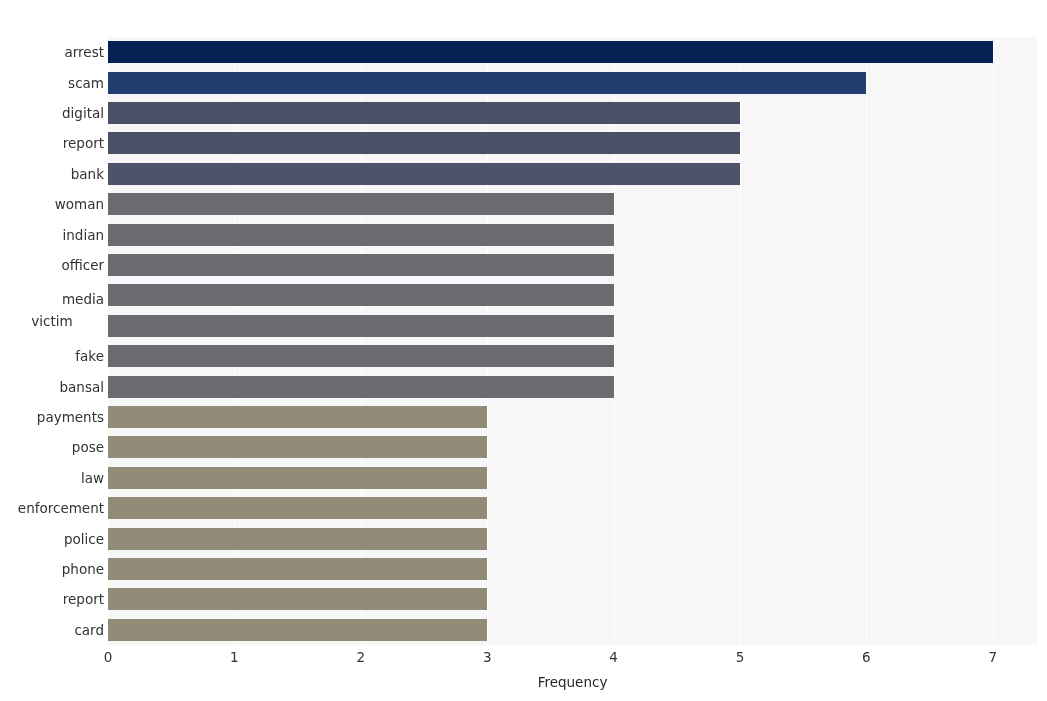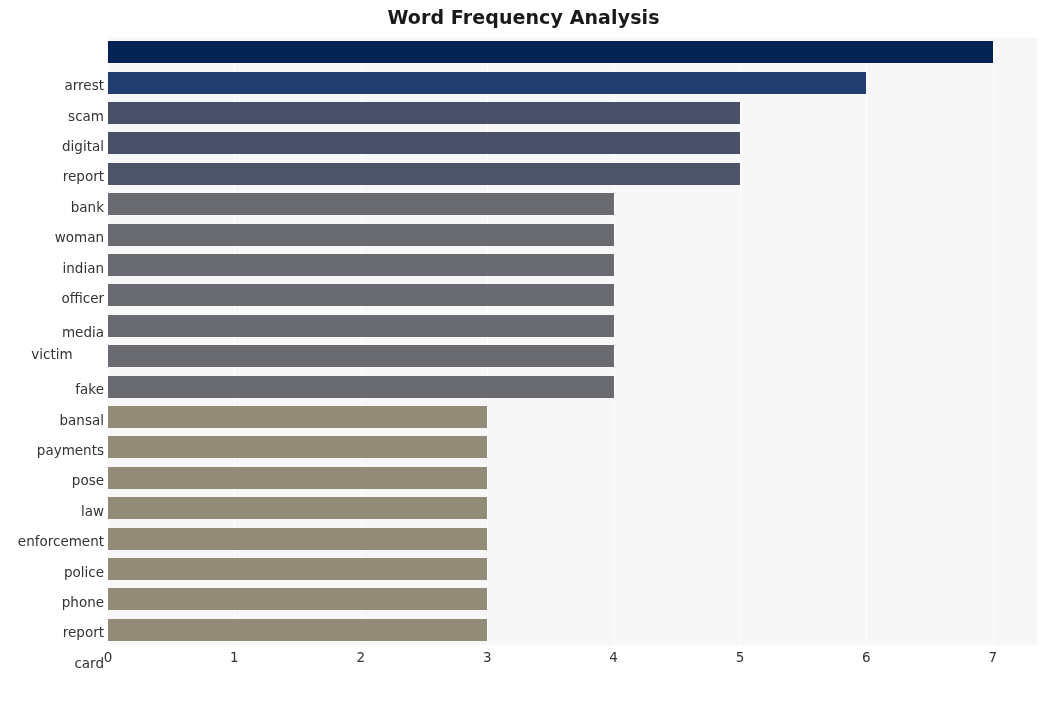--- a/index.html
+++ b/index.html
@@ -80,21 +80,20 @@
   }
   .ytick-label {
     position: absolute;
     right: 0;
     width: 104px;
     text-align: right;
     font-size: 13.5px;
     color: #333333;
     line-height: 14px;
     white-space: nowrap;
-    margin-top: 33px;
   }
 
   
   .xticks-layer {
     position: absolute;
     left: 108px;
     top: 645px;
     width: 929px;
     height: 24px;
   }
@@ -114,21 +113,20 @@
     text-align: center;
     font-size: 13.5px;
     color: #262626;
   }
 </style>
 </head>
 <body>
 
 <div id="chart-root">
 
-  <div class="chart-title">Word Frequency Analysis</div>
 
   <div class="plot-area">
     <div id="gridlines">
         <div class="gridline-v" style="left: 0px;"></div>
         <div class="gridline-v" style="left: 126.395px;"></div>
         <div class="gridline-v" style="left: 252.789px;"></div>
         <div class="gridline-v" style="left: 379.184px;"></div>
         <div class="gridline-v" style="left: 505.578px;"></div>
         <div class="gridline-v" style="left: 631.973px;"></div>
         <div class="gridline-v" style="left: 758.367px;"></div>
@@ -225,14 +223,15 @@
       <div class="xtick-label" style="left: 0px;">0</div>
       <div class="xtick-label" style="left: 126.395px;">1</div>
       <div class="xtick-label" style="left: 252.789px;">2</div>
       <div class="xtick-label" style="left: 379.184px;">3</div>
       <div class="xtick-label" style="left: 505.578px;">4</div>
       <div class="xtick-label" style="left: 631.973px;">5</div>
       <div class="xtick-label" style="left: 758.367px;">6</div>
       <div class="xtick-label" style="left: 884.762px;">7</div>
     </div>
 
+  <div class="xaxis-title">Frequency</div>
 
 </div>
 
 </body></html>

